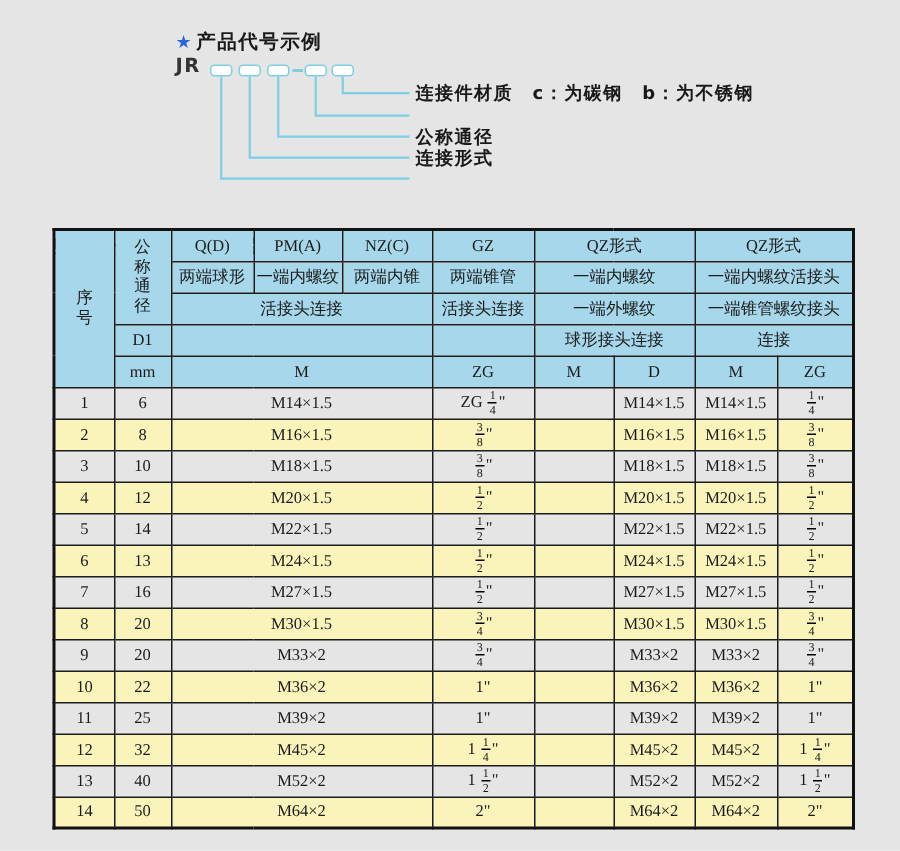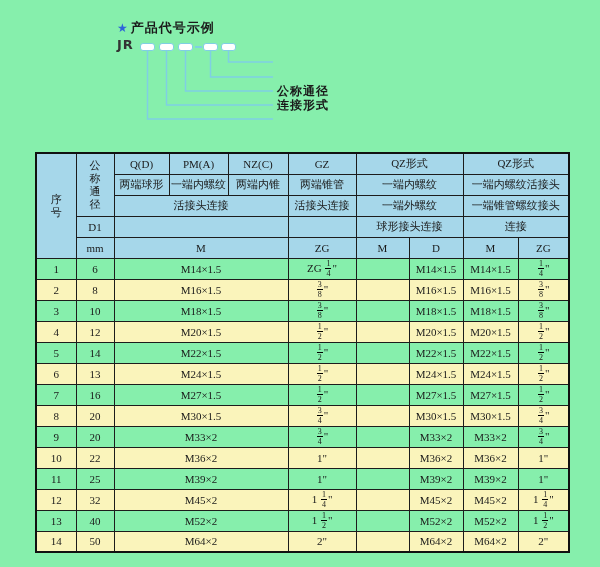--- a/index.html
+++ b/index.html
@@ -5,21 +5,21 @@
   :root{
     --header-bg:#a6d7ea;
     --row-alt:#faf4bb;
     --line:#7fcfe3;
     --star:#2e64d9;
     --border:#1c1c1c;
   }
   *{margin:0;padding:0;box-sizing:border-box;}
   body{background:#ffffff;width:600px;height:567px;position:relative;
        font-family:"DejaVu Sans","Liberation Sans",sans-serif;color:#1a1a1a;}
-  .page{position:absolute;inset:0;background:#86efac;overflow:hidden;}
+  .page{position:absolute;inset:0;background:#e5e5e5;overflow:hidden;}
 
   
   .diag-title{position:absolute;left:117px;top:19px;font-size:13px;font-weight:bold;letter-spacing:1px;}
   .diag-title .star{color:var(--star);margin-right:2px;font-size:12px;}
   .jr{position:absolute;left:117px;top:37px;font-size:13px;font-weight:bold;color:#333;letter-spacing:1px;}
   .codebox{position:absolute;top:43px;width:15px;height:8px;border:1.5px solid var(--line);border-radius:3px;background:#fff;}
   .code-dash{position:absolute;top:46px;left:195px;width:7px;height:2px;background:var(--line);}
   .diag-svg{position:absolute;left:140px;top:51px;}
   .diag-label{position:absolute;left:277px;font-size:12px;font-weight:bold;line-height:14px;letter-spacing:1px;white-space:nowrap;}
 
@@ -55,20 +55,21 @@
   <span class="codebox" style="left:221px"></span>
 
   <svg class="diag-svg" width="140" height="72" viewBox="0 0 140 72">
     <polyline points="88.5,0 88.5,11 133,11" fill="none" stroke="#7fcfe3" stroke-width="1.5"></polyline>
     <polyline points="70.5,0 70.5,26 133,26" fill="none" stroke="#7fcfe3" stroke-width="1.5"></polyline>
     <polyline points="45.5,0 45.5,40 133,40" fill="none" stroke="#7fcfe3" stroke-width="1.5"></polyline>
     <polyline points="26.5,0 26.5,54 133,54" fill="none" stroke="#7fcfe3" stroke-width="1.5"></polyline>
     <polyline points="7.5,0 7.5,68 133,68" fill="none" stroke="#7fcfe3" stroke-width="1.5"></polyline>
   </svg>
 
+  <div class="diag-label" style="top:55px">连接件材质　c：为碳钢　b：为不锈钢</div>
   <div class="diag-label" style="top:84px">公称通径</div>
   <div class="diag-label" style="top:98px">连接形式</div>
 
   <div class="tbl-title">螺母连接形式参考表</div>
 
   <table>
     <colgroup>
       <col style="width:40px">
         <col style="width:38px">
         <col style="width:55px">

